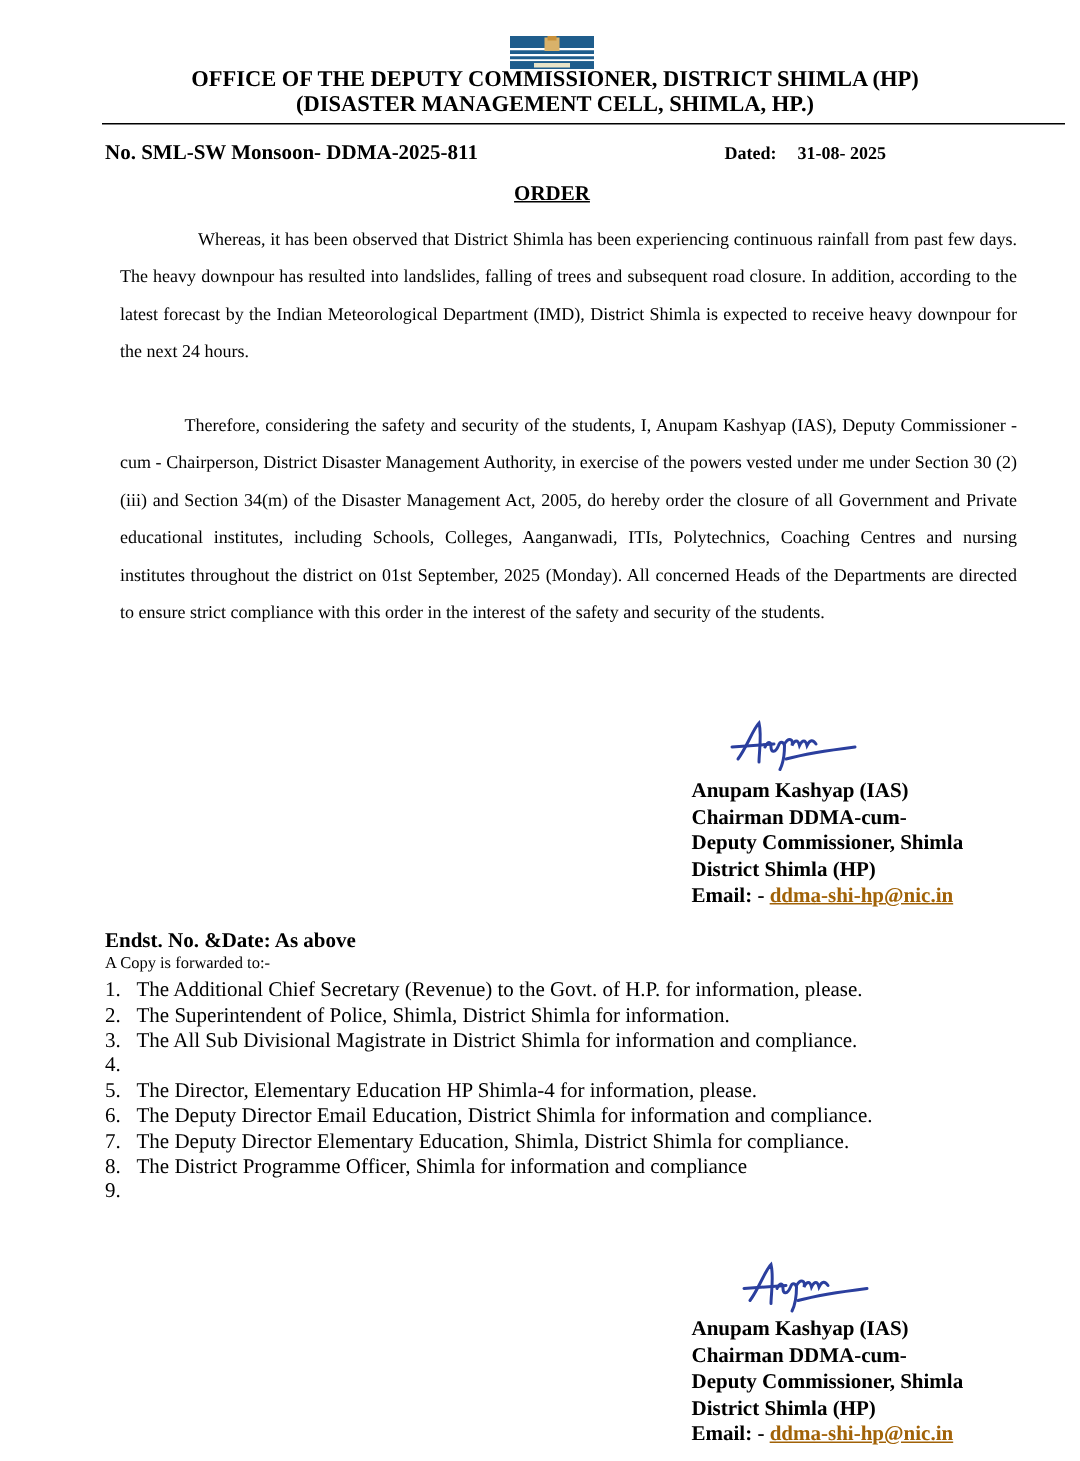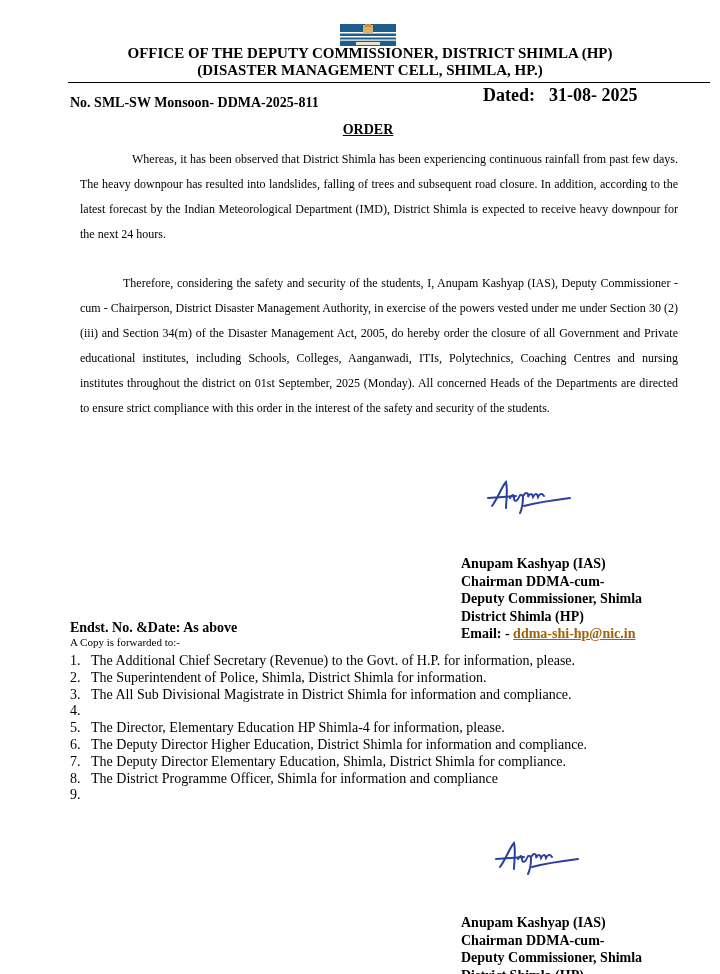--- a/index.html
+++ b/index.html
@@ -5,27 +5,27 @@
   html, body { margin: 0; padding: 0; background: #ffffff; }
   body { width: 720px; height: 974px; position: relative; overflow: hidden;
          font-family: "Liberation Serif", "DejaVu Serif", serif; color: #000; }
   .abs { position: absolute; }
   .emblem { left: 340px; top: 24px; width: 56px; height: 22px; }
   .hdr { left: 0; width: 720px; text-align: center; font-weight: bold; font-size: 15px; line-height: 18px; }
   .hdr1 { top: 44px; left: 10px; }
   .hdr2 { top: 61px; left: 10px; }
   .rule { left: 68px; top: 82px; width: 642px; height: 0; border-top: 1.5px solid #000; }
   .refno { left: 70px; top: 95px; font-weight: bold; font-size: 14px; }
-  .dated { left: 483px; top: 85px; font-weight: bold; font-size: 18px; }
+  .dated { left: 483px; top: 95px; font-weight: bold; font-size: 12px; }
   .dated span.val { margin-left: 14px; }
   .order { left: 0; width: 736px; text-align: center; top: 122px; font-weight: bold; font-size: 14px; text-decoration: underline; }
   .para { left: 80px; width: 598px; font-size: 12px; line-height: 25px; text-align: justify; }
   .para1 { top: 147px; text-indent: 52px; }
   .para2 { top: 271px; text-indent: 43px; }
-  .sig { left: 461px; font-weight: bold; font-size: 14px; line-height: 17.5px; margin-top: 36px; }
+  .sig { left: 461px; font-weight: bold; font-size: 14px; line-height: 17.5px; }
   .sig a { color: #a16207; text-decoration: underline; }
   .sig1 { top: 519px; }
   .sig2 { top: 878px; }
   .sigimg { width: 90px; height: 40px; }
   .sigimg1 { left: 484px; top: 476px; }
   .sigimg2 { left: 492px; top: 837px; }
   .endst { left: 70px; top: 620px; font-size: 14px; font-weight: bold; }
   .copy { left: 70px; top: 636px; font-size: 11px; }
   .list { left: 70px; top: 653px; font-size: 14px; line-height: 16.8px; margin: 0; padding: 0; list-style: none; }
   .list li { display: flex; }
@@ -94,21 +94,21 @@
     </li>
   <li>
       <span class="num">4.</span>
     </li>
   <li>
       <span class="num">5.</span>
       <span>The Director, Elementary Education HP Shimla-4 for information, please.</span>
     </li>
   <li>
       <span class="num">6.</span>
-      <span>The Deputy Director Higher Education, District Shimla for information and compliance.</span>
+      <span>The Deputy Director Email Education, District Shimla for information and compliance.</span>
     </li>
   <li>
       <span class="num">7.</span>
       <span>The Deputy Director Elementary Education, Shimla, District Shimla for compliance.</span>
     </li>
   <li>
       <span class="num">8.</span>
       <span>The District Programme Officer, Shimla for information and compliance</span>
     </li>
   <li>

